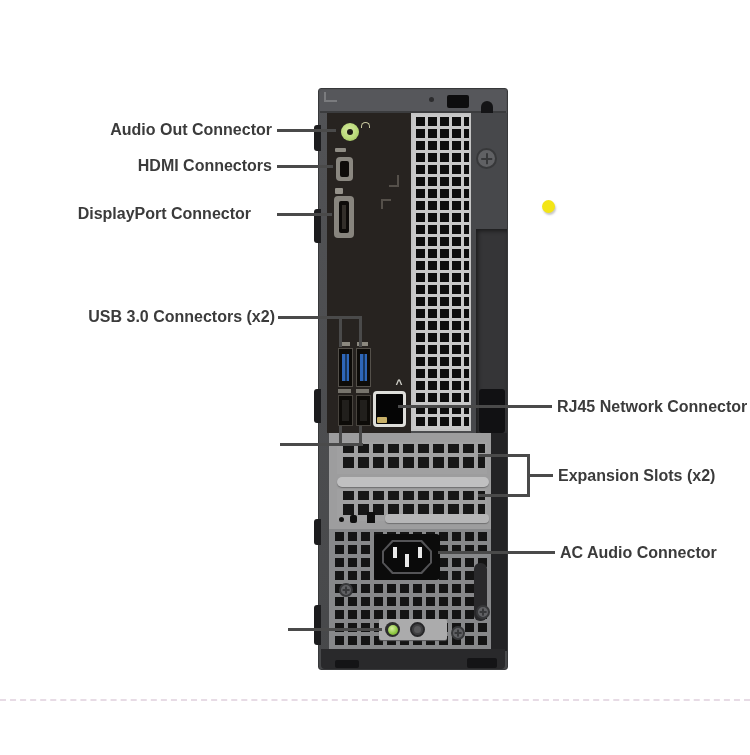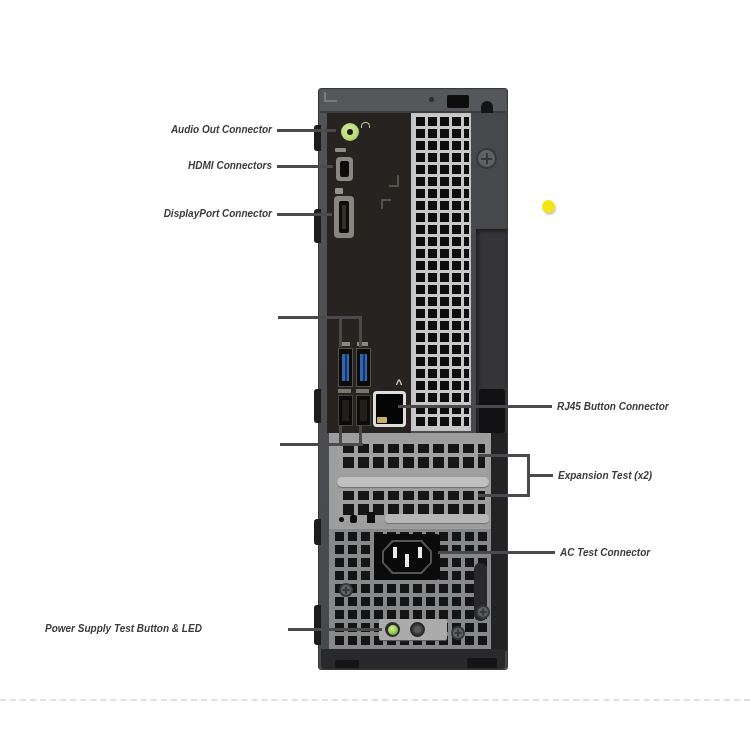--- a/index.html
+++ b/index.html
@@ -2,26 +2,26 @@
 <html><head>
 <meta charset="utf-8">
 <style>
   html,body { margin:0; padding:0; background:#ffffff; }
   #stage {
     position:relative; width:750px; height:755px; background:#ffffff;
     font-family:"Liberation Sans", sans-serif; overflow:hidden;
   }
   
   .lbl {
-    position:absolute; font-weight:bold; font-size:10px; line-height:16px;
-    color:#3b3b3b; white-space:nowrap; z-index:6;font-style:italic;
+    position:absolute; font-weight:bold; font-size:16px; line-height:16px;
+    color:#3b3b3b; white-space:nowrap; z-index:6;
   }
   .lbl-audio { right:478px; top:122px; }
   .lbl-hdmi  { right:478px; top:158px; }
-  .lbl-dp    { right:478px; top:206px; }
+  .lbl-dp    { right:499px; top:206px; }
   .lbl-usb3  { right:475px; top:309px; }
   .lbl-usb2  { right:473px; top:437px; }
   .lbl-rj45  { left:557px;  top:399px; }
   .lbl-exp   { left:558px;  top:468px; }
   .lbl-ac    { left:560px;  top:545px; }
   .lbl-psu   { left:45px;   top:621px; }
   
   .ln { position:absolute; background:#4a4a4a; z-index:5; }
   .ln-audio  { left:277px; top:129px; width:59px;  height:3px; }
   .ln-hdmi   { left:277px; top:165px; width:56px;  height:3px; }
@@ -164,24 +164,24 @@
   #separator { position:absolute; left:0; top:699px; width:750px; height:0; border-top:2px dashed #e7dbe5; z-index:2; }
 </style>
 </head>
 <body>
 
 <div id="stage">
 
   <div class="lbl lbl-audio">Audio Out Connector</div>
   <div class="lbl lbl-hdmi">HDMI Connectors</div>
   <div class="lbl lbl-dp">DisplayPort Connector</div>
-  <div class="lbl lbl-rj45">RJ45 Button Connector</div>
-  <div class="lbl lbl-exp">Expansion Test (x2)</div>
-  <div class="lbl lbl-ac">AC Test Connector</div>
-  <div class="lbl lbl-psu">Power Supply Test Button &amp; LED</div>
+  <div class="lbl lbl-usb3">USB 3.0 Connectors (x2)</div>
+  <div class="lbl lbl-rj45">RJ45 Network Connector</div>
+  <div class="lbl lbl-exp">Expansion Slots (x2)</div>
+  <div class="lbl lbl-ac">AC Audio Connector</div>
 
   <div class="ln ln-audio"></div>
   <div class="ln ln-hdmi"></div>
   <div class="ln ln-dp"></div>
   <div class="ln ln-usb3h"></div>
   <div class="ln ln-usb3v1"></div>
   <div class="ln ln-usb3v2"></div>
   <div class="ln ln-usb2h"></div>
   <div class="ln ln-usb2v1"></div>
   <div class="ln ln-usb2v2"></div>

